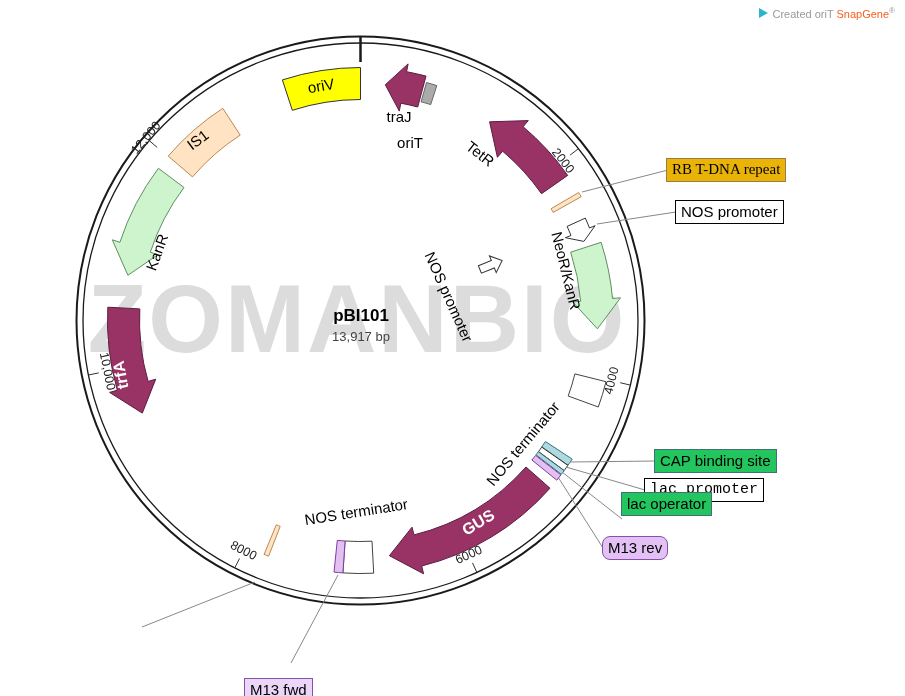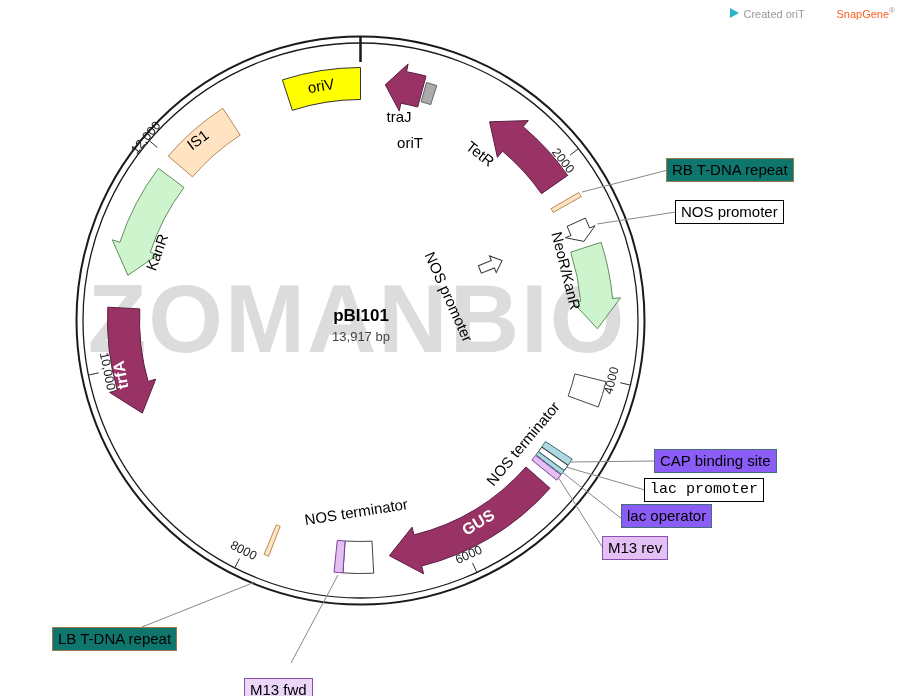--- a/index.html
+++ b/index.html
@@ -8,27 +8,27 @@
   svg text{font-family:"Liberation Sans",sans-serif;}
   .watermark{font-size:96px;font-weight:bold;fill:#dcdcdc;letter-spacing:2px;}
   .tick-label{font-size:12.5px;fill:#222;}
   .map-label{font-size:15px;fill:#000;}
   .bold-white{fill:#ffffff;font-weight:bold;font-size:16px;}
   .center-title{font-size:17px;font-weight:bold;fill:#000;}
   .center-sub{font-size:13px;fill:#444;}
   .leader{stroke:#888;stroke-width:1;fill:none;}
   .callout{position:absolute;font-size:15px;line-height:1.3;padding:1px 5px;
            border:1px solid #333;color:#000;white-space:nowrap;background:#fff;}
-  .c-peach{background:#0f766e;border-color:#9c7a4a;}
+  .c-peach{background:#eab308;border-color:#9c7a4a;font-family:Liberation Serif, serif;}
   .c-white{background:#ffffff;border-color:#000;}
-  .c-teal{background:#8b5cf6;border-color:#41707a;text-align:center;}
+  .c-teal{background:#22c55e;border-color:#41707a;text-align:center;}
   .c-purple{background:#E4C1F5;border-color:#8a4fad;}
   .c-purple-light{background:#EBD6F8;border-color:#8a4fad;}
   .attribution{position:absolute;top:6px;right:10px;font-size:11px;color:#999;}
-  .attribution .brand{color:#fa5d1f;margin-left:29px;}
+  .attribution .brand{color:#fa5d1f;}
   .attribution .reg{font-size:8px;vertical-align:super;color:#999;}
   .logo-tri{display:inline-block;width:0;height:0;border-left:9px solid #2cb5c8;
             border-top:5px solid transparent;border-bottom:5px solid transparent;margin-right:4px;}
 </style>
 </head>
 <body>
 
 <div class="stage">
 
   <svg id="map-svg" width="905" height="696" viewBox="0 0 905 696">
@@ -109,24 +109,23 @@
       <text class="center-title" x="361" y="321" text-anchor="middle">pBI101</text>
       <text class="center-sub" x="361" y="341" text-anchor="middle">13,917 bp</text>
     </g>
   </svg>
 
   
   <div class="callout c-peach" style="left:666px;top:158px;">RB T-DNA repeat</div>
   <div class="callout c-white" style="left:675px;top:200px;">NOS promoter</div>
   <div class="callout c-teal" style="left:654px;top:449px;">CAP binding site</div>
   <div class="callout c-white" style="left:644px;top:478px;font-family:Liberation Mono, monospace;">lac promoter</div>
-  <div class="callout c-teal" style="left:621px;top:504px;">lac operator</div>
-  <div class="callout c-purple" style="left:602px;top:536px;">M13 rev</div>
+  <div class="callout c-teal" style="left:621px;top:492px;">lac operator</div>
+  <div class="callout c-purple" style="left:602px;top:536px;border-radius:8px;">M13 rev</div>
   <div class="callout c-purple-light" style="left:244px;top:678px;">M13 fwd</div>
-  <div class="callout c-peach" style="left:52px;top:627px;">LB T-DNA repeat</div>
 
   
   <div class="attribution">
     <span class="logo-tri"></span><span>Created oriT</span>
     <span class="brand">SnapGene</span><span class="reg">®</span>
   </div>
 
 </div>
 
 </body></html>

